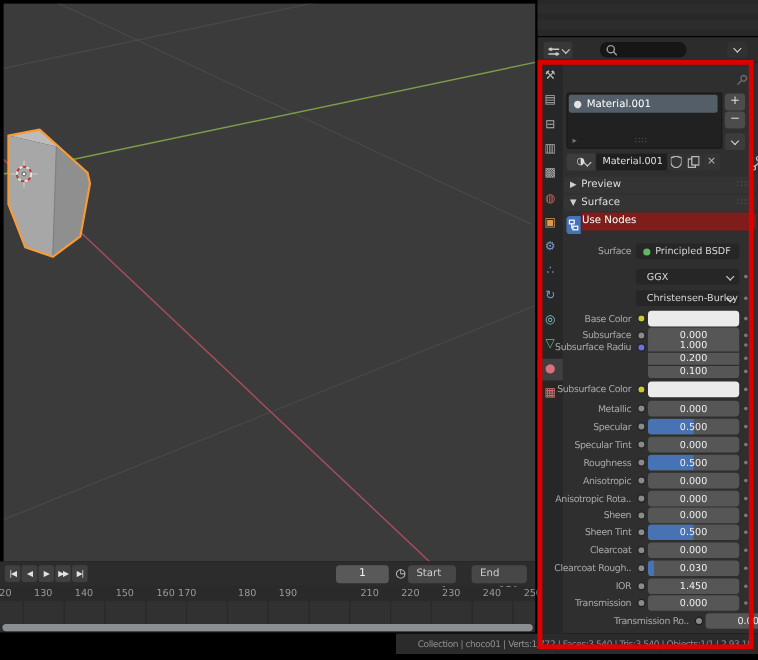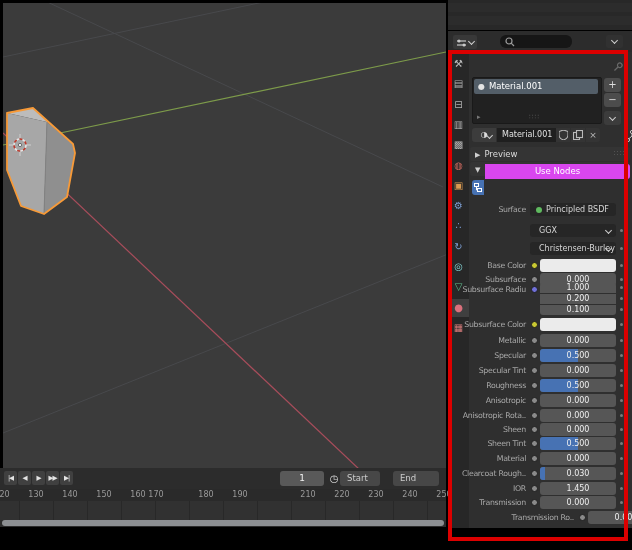--- a/index.html
+++ b/index.html
@@ -58,22 +58,22 @@
   #db-name{position:absolute;left:25px;top:0;width:58px;height:14px;background:#1f1f1f;color:#e2e2e2;font-size:8px;line-height:14px;padding-left:5px;overflow:hidden;}
   .db-mini{position:absolute;top:0;width:14px;height:14px;background:#343434;text-align:center;line-height:14px;}
   #db-unlink{border-radius:0 3px 3px 0;color:#b9b9b9;font-size:9px;}
   #db-specials{position:absolute;left:153px;top:0;width:26px;height:14px;}
 
   .panel-hdr{position:absolute;left:22px;width:160px;height:14px;background:#343434;border-radius:3px;color:#dcdcdc;font-size:8.5px;line-height:14px;}
   .panel-hdr .tri{margin:0 4px 0 5px;font-size:7px;color:#cfcfcf;}
   .panel-hdr .grip{position:absolute;right:4px;top:0;color:#595959;letter-spacing:1px;font-size:8px;}
 
   #use-nodes-icon{position:absolute;left:24px;top:128px;width:12px;height:15px;background:#4772b3;border-radius:3px 0 0 3px;}
-  #use-nodes-btn{position:absolute;left:37px;top:112px;width:145px;height:15px;background:#d946ef;border-radius:0 3px 3px 0;
-                 color:#fff;font-size:8.5px;line-height:15px;text-align:center;}
+  #use-nodes-btn{position:absolute;left:37px;top:125px;width:145px;height:15px;background:#7f1d1d;border-radius:0 3px 3px 0;
+                 color:#fff;font-size:8.5px;line-height:15px;text-align:left;}
 
   .prow{position:absolute;left:0;width:184px;height:13px;}
   .plabel{position:absolute;left:0;top:0;width:78px;height:13px;text-align:right;color:#a8a8a8;font-size:7.8px;line-height:13px;letter-spacing:-0.3px;white-space:nowrap;}
   .socket{position:absolute;left:83px;top:3px;width:7px;height:7px;border-radius:50%;border:1px solid #1e1e1e;box-sizing:border-box;background:#8a8a8a;}
   .wval{position:absolute;left:92px;top:0;width:76px;height:13px;background:#565656;border-radius:3px;overflow:hidden;
         color:#efefef;font-size:8px;line-height:13px;text-align:center;}
   .wval .fill{position:absolute;left:0;top:0;height:13px;background:#4772b3;}
   .wval .vt{position:relative;}
   .wwide{position:absolute;left:82px;top:0;width:86px;height:13px;background:#262626;border-radius:3px;overflow:hidden;
          color:#d6d6d6;font-size:8px;line-height:13px;}
@@ -375,21 +375,21 @@
           <div class="wval"><span class="vt">0.000</span></div>
           <div class="deco" style="top: 5px;"></div>
         </div>
         <div class="prow" style="top: 385px;">
           <div class="plabel">Sheen Tint</div>
           <div class="socket"></div>
           <div class="wval"><div class="fill" style="width: 50%;"></div><span class="vt">0.500</span></div>
           <div class="deco" style="top: 5px;"></div>
         </div>
         <div class="prow" style="top: 400px;">
-          <div class="plabel">Material</div>
+          <div class="plabel">Clearcoat</div>
           <div class="socket"></div>
           <div class="wval"><span class="vt">0.000</span></div>
           <div class="deco" style="top: 5px;"></div>
         </div>
         <div class="prow" style="top: 415px;">
           <div class="plabel">Clearcoat Rough..</div>
           <div class="socket"></div>
           <div class="wval"><div class="fill" style="width: 6%;"></div><span class="vt">0.030</span></div>
           <div class="deco" style="top: 5px;"></div>
         </div>
@@ -407,15 +407,18 @@
         </div>
         <div class="prow" style="top: 459px; margin-left: 48px;">
           <div class="plabel">Transmission Ro..</div>
           <div class="socket"></div>
           <div class="wval"><span class="vt">0.000</span></div>
           <div class="deco" style="top: 5px;"></div>
         </div>
       </div>
   </div>
 
+  <div class="abs" id="status-bar">
+    <div>Collection | choco01 | Verts:1,772 | Faces:3,540 | Tris:3,540 | Objects:1/1 | 2.93.18</div>
+  </div>
 
   <div class="abs" id="annotation-rect"></div>
 </div>
 
 </body></html>

